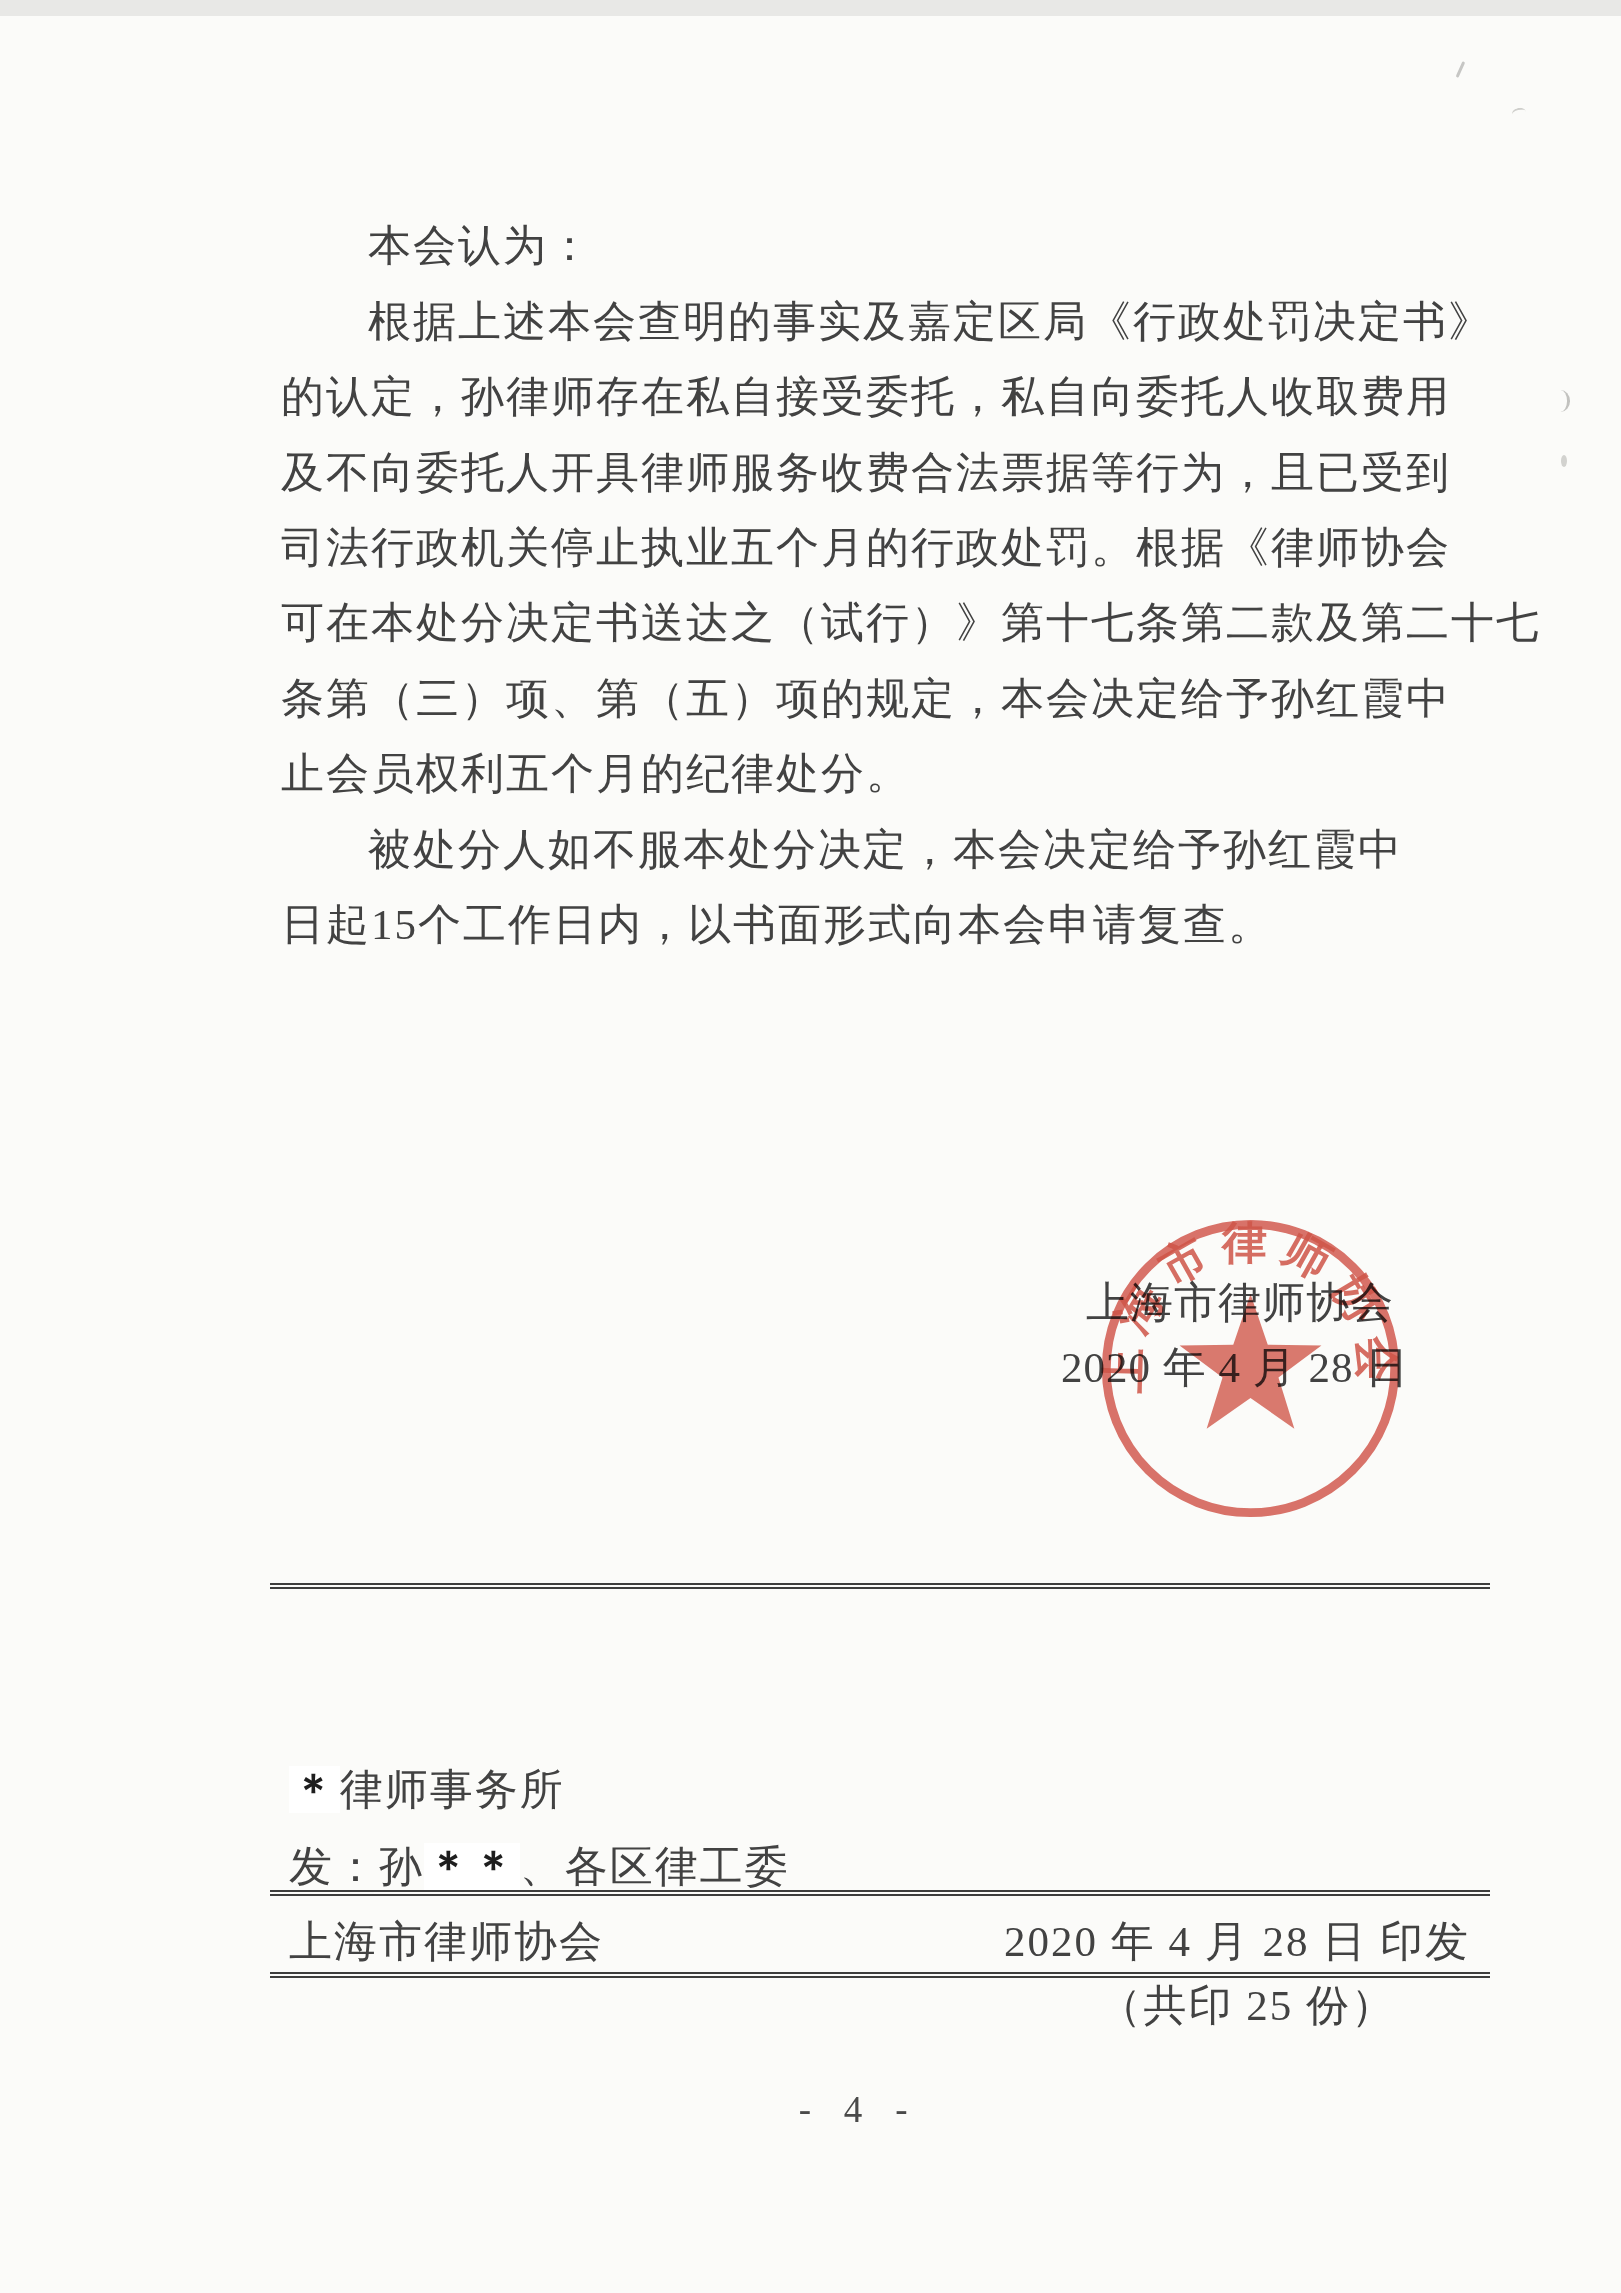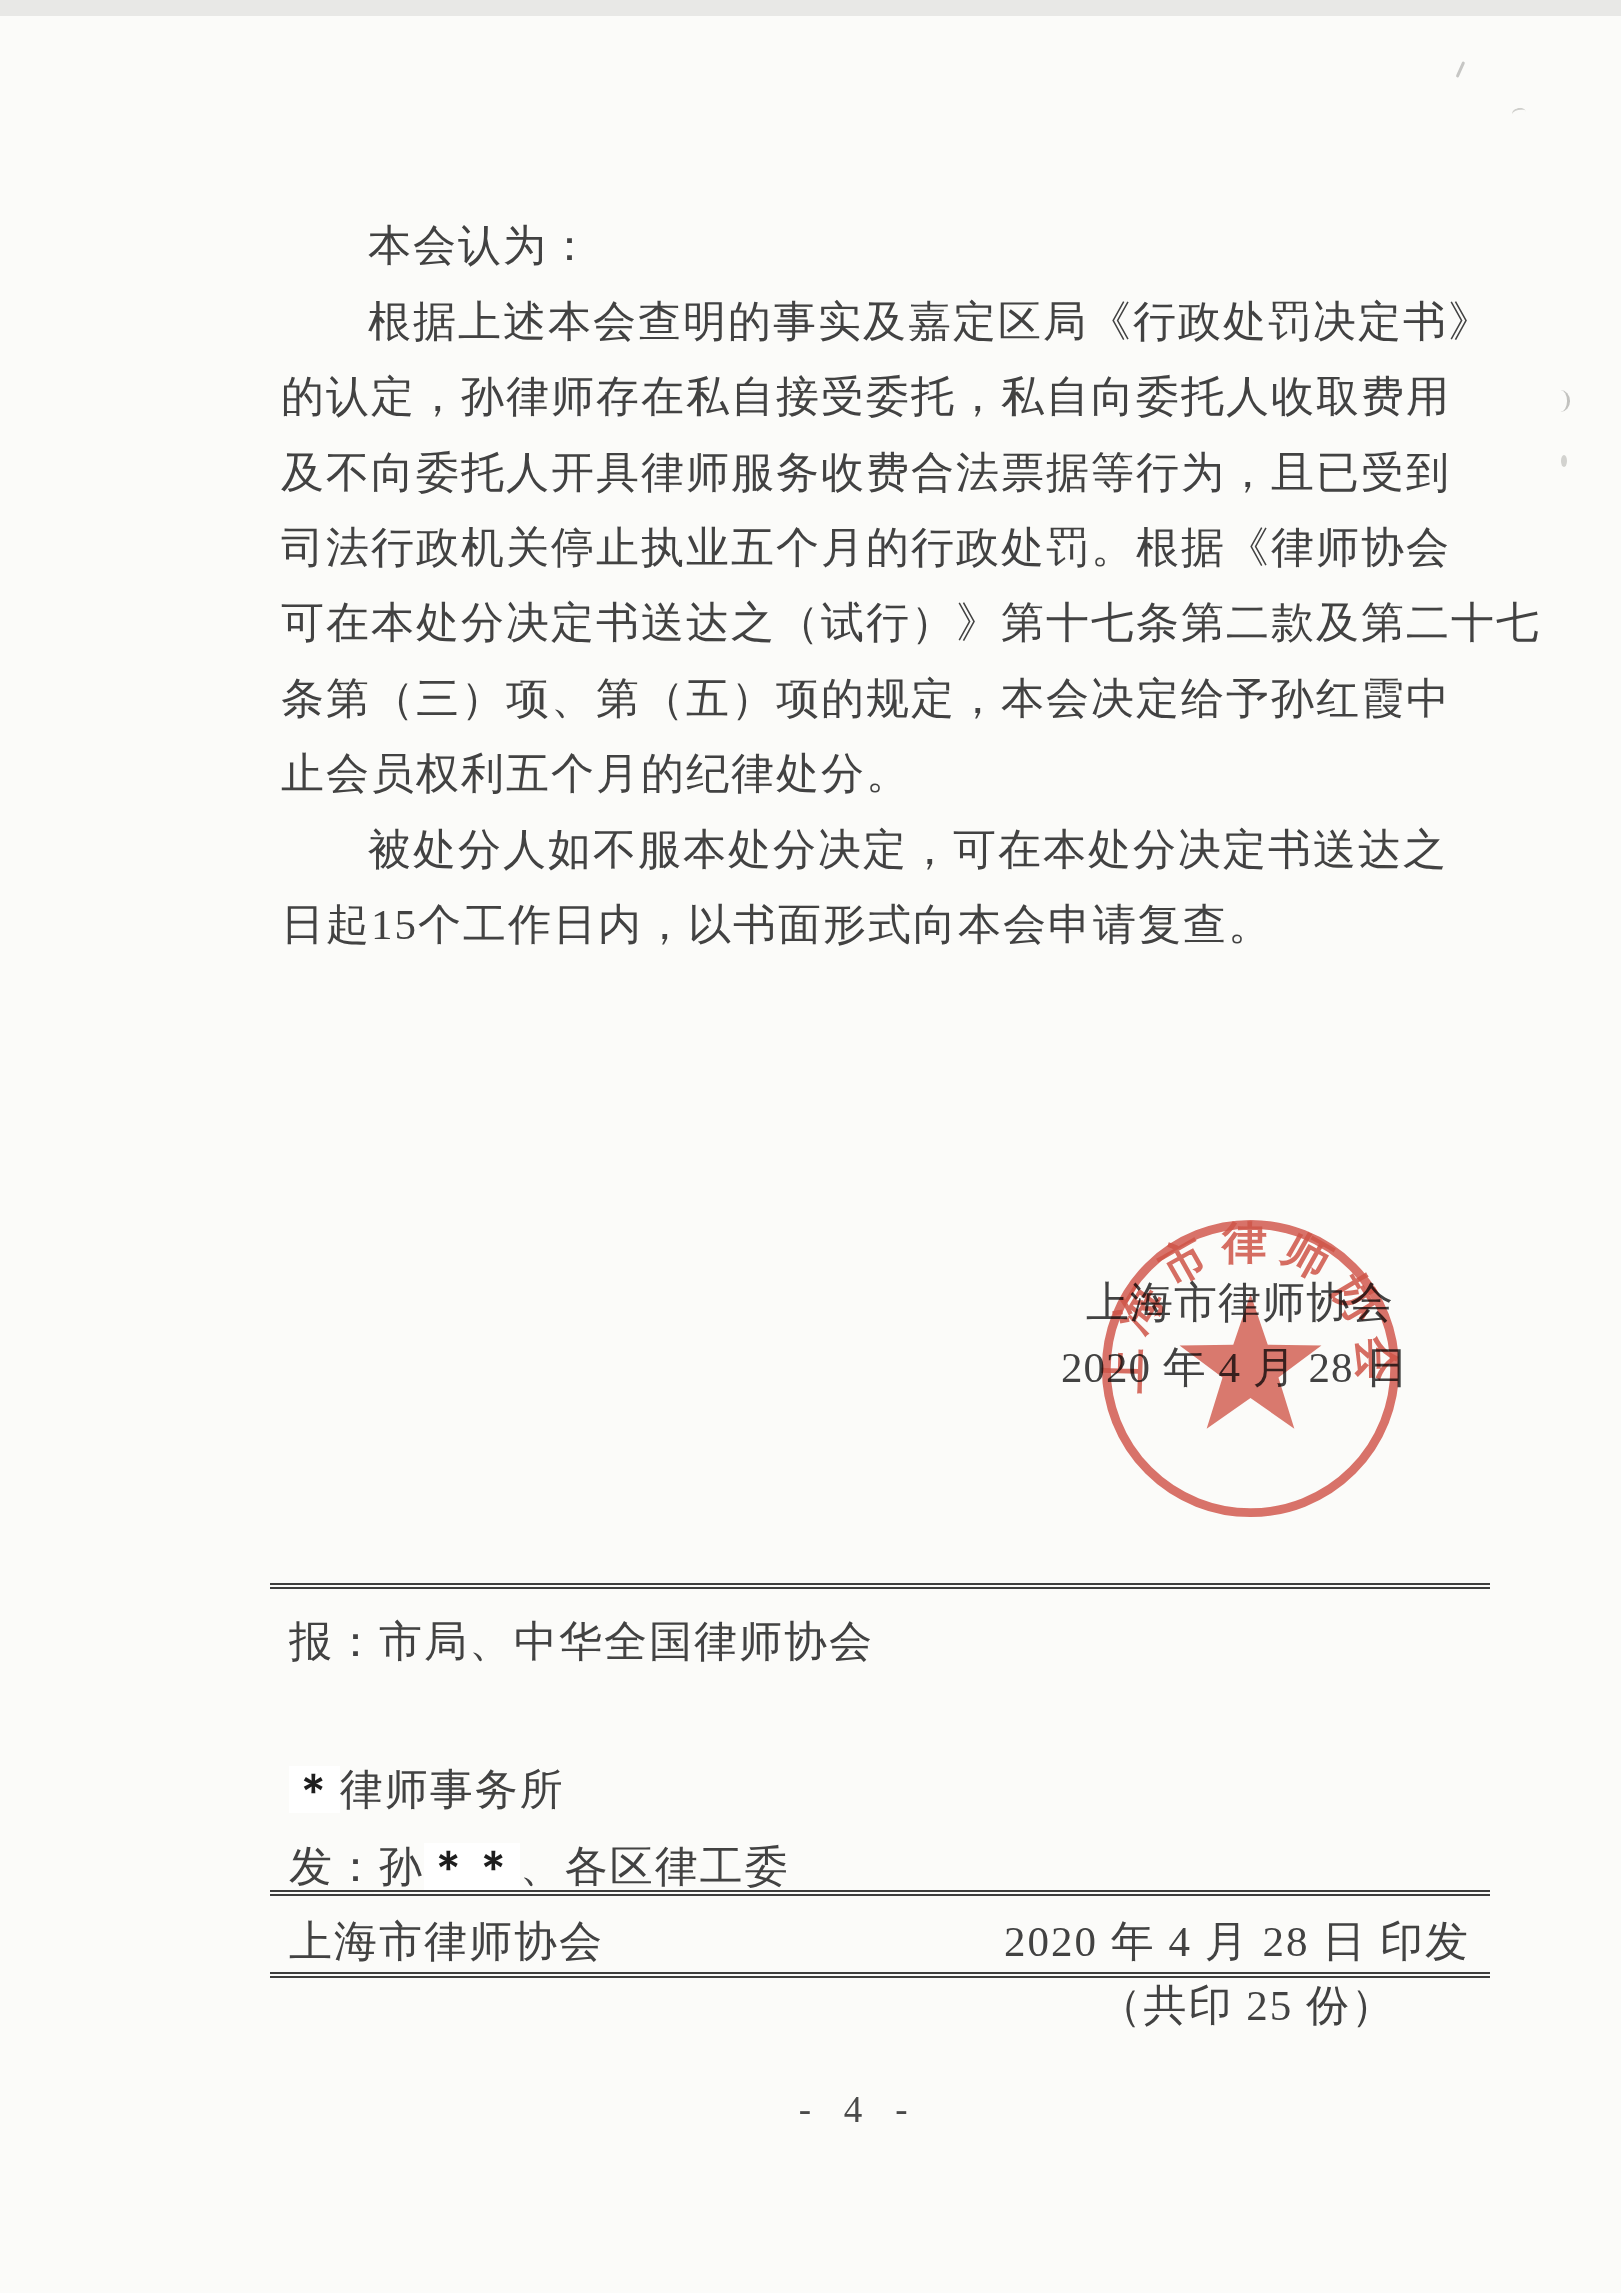--- a/index.html
+++ b/index.html
@@ -67,41 +67,40 @@
 <div class="page">
 
   <div class="bline indent" style="top:192px">本会认为：</div>
   <div class="bline indent" style="top:268px">根据上述本会查明的事实及嘉定区局《行政处罚决定书》</div>
   <div class="bline" style="top:343px">的认定，孙律师存在私自接受委托，私自向委托人收取费用</div>
   <div class="bline" style="top:419px">及不向委托人开具律师服务收费合法票据等行为，且已受到</div>
   <div class="bline" style="top:494px">司法行政机关停止执业五个月的行政处罚。根据《律师协会</div>
   <div class="bline" style="top:569px">可在本处分决定书送达之（试行）》第十七条第二款及第二十七</div>
   <div class="bline" style="top:645px">条第（三）项、第（五）项的规定，本会决定给予孙红霞中</div>
   <div class="bline" style="top:720px">止会员权利五个月的纪律处分。</div>
-  <div class="bline indent" style="top:796px">被处分人如不服本处分决定，可在本处分决定书送达之</div>
+  <div class="bline indent" style="top:796px">被处分人如不服本处分决定，本会决定给予孙红霞中</div>
   <div class="bline" style="top:871px">日起15个工作日内，以书面形式向本会申请复查。</div>
 
 
   <div class="sig" style="left:1086px; top:1257px;">上海市律师协会</div>
   <div class="sig" style="left:1061px; top:1322px;">2020 年 4 月 28 日</div>
 
   <div class="seal-wrap">
     <svg width="309" height="309" viewBox="0 0 315 315">
       <circle cx="157.5" cy="157.5" r="147" fill="none" stroke="#cf4639" stroke-width="9" stroke-opacity="0.82"></circle>
       <polygon points="157.5,81.5 175.1,133.2 229.8,134.0 186.0,166.8 202.2,219.0 157.5,187.5 112.8,219.0 129.0,166.8 85.2,134.0 139.9,133.2" fill="#cf4639" fill-opacity="0.78"></polygon>
       <path id="sealArc" d="M 55.1 205.2 A 113 113 0 1 1 259.9 205.2" fill="none"></path>
       <text font-size="46" font-weight="bold" fill="#cf4639" fill-opacity="0.85" letter-spacing="12" font-family="Liberation Serif, DejaVu Serif, serif">
         <textPath href="#sealArc" startOffset="50%" text-anchor="middle">上海市律师协会</textPath>
       </text>
     </svg>
   </div>
 
   <div class="rule" style="top:1567px"></div>
 
-  <div class="fline" style="top:1598px">报：市局、中华全国律师协会</div>
 
 
   <div class="fline" style="top:1746px"><span class="redact">＊</span><span>律师事务所</span></div>
 
   <div class="fline" style="top:1823px"><span>发：孙</span><span class="redact">＊＊</span><span>、各区律工委</span></div>
 
   <div class="rule" style="top:1874px"></div>
 
   <div class="fline" style="top:1898px">上海市律师协会</div>
   <div class="fline right" style="top:1898px; right:151px;">2020 年 4 月 28 日 印发</div>

